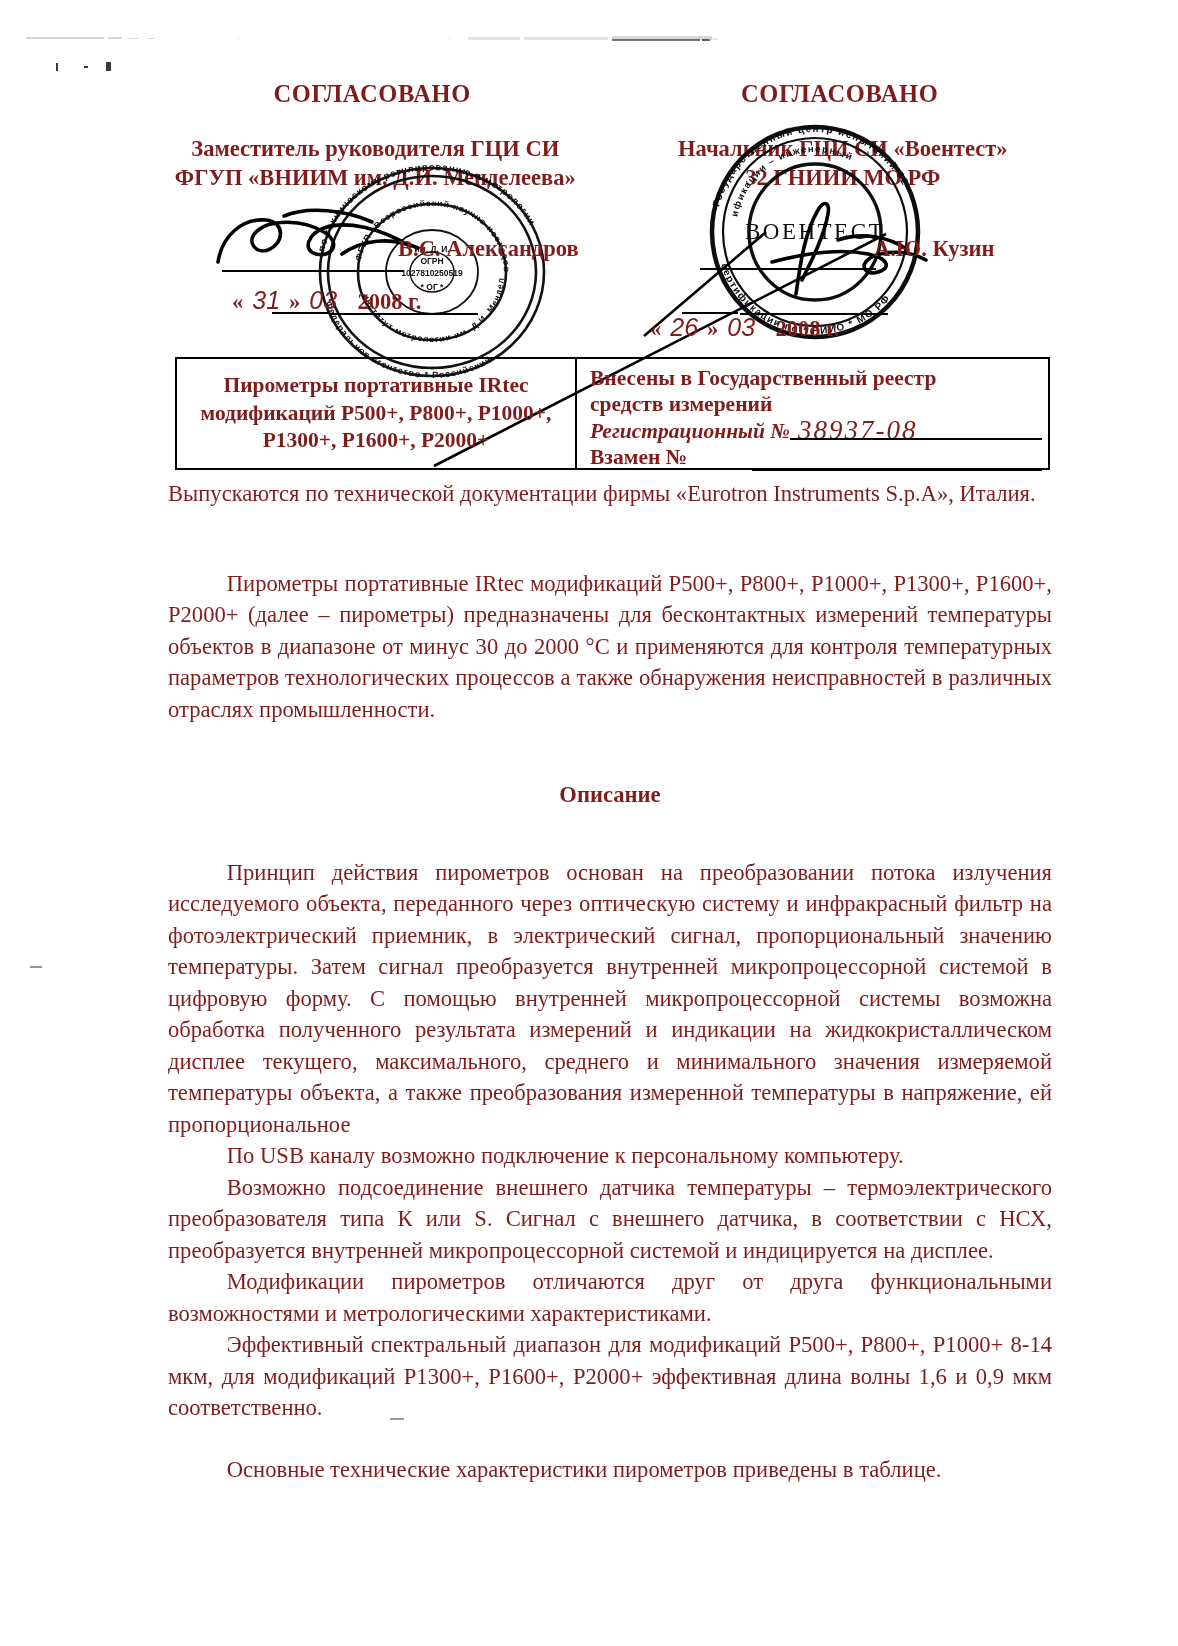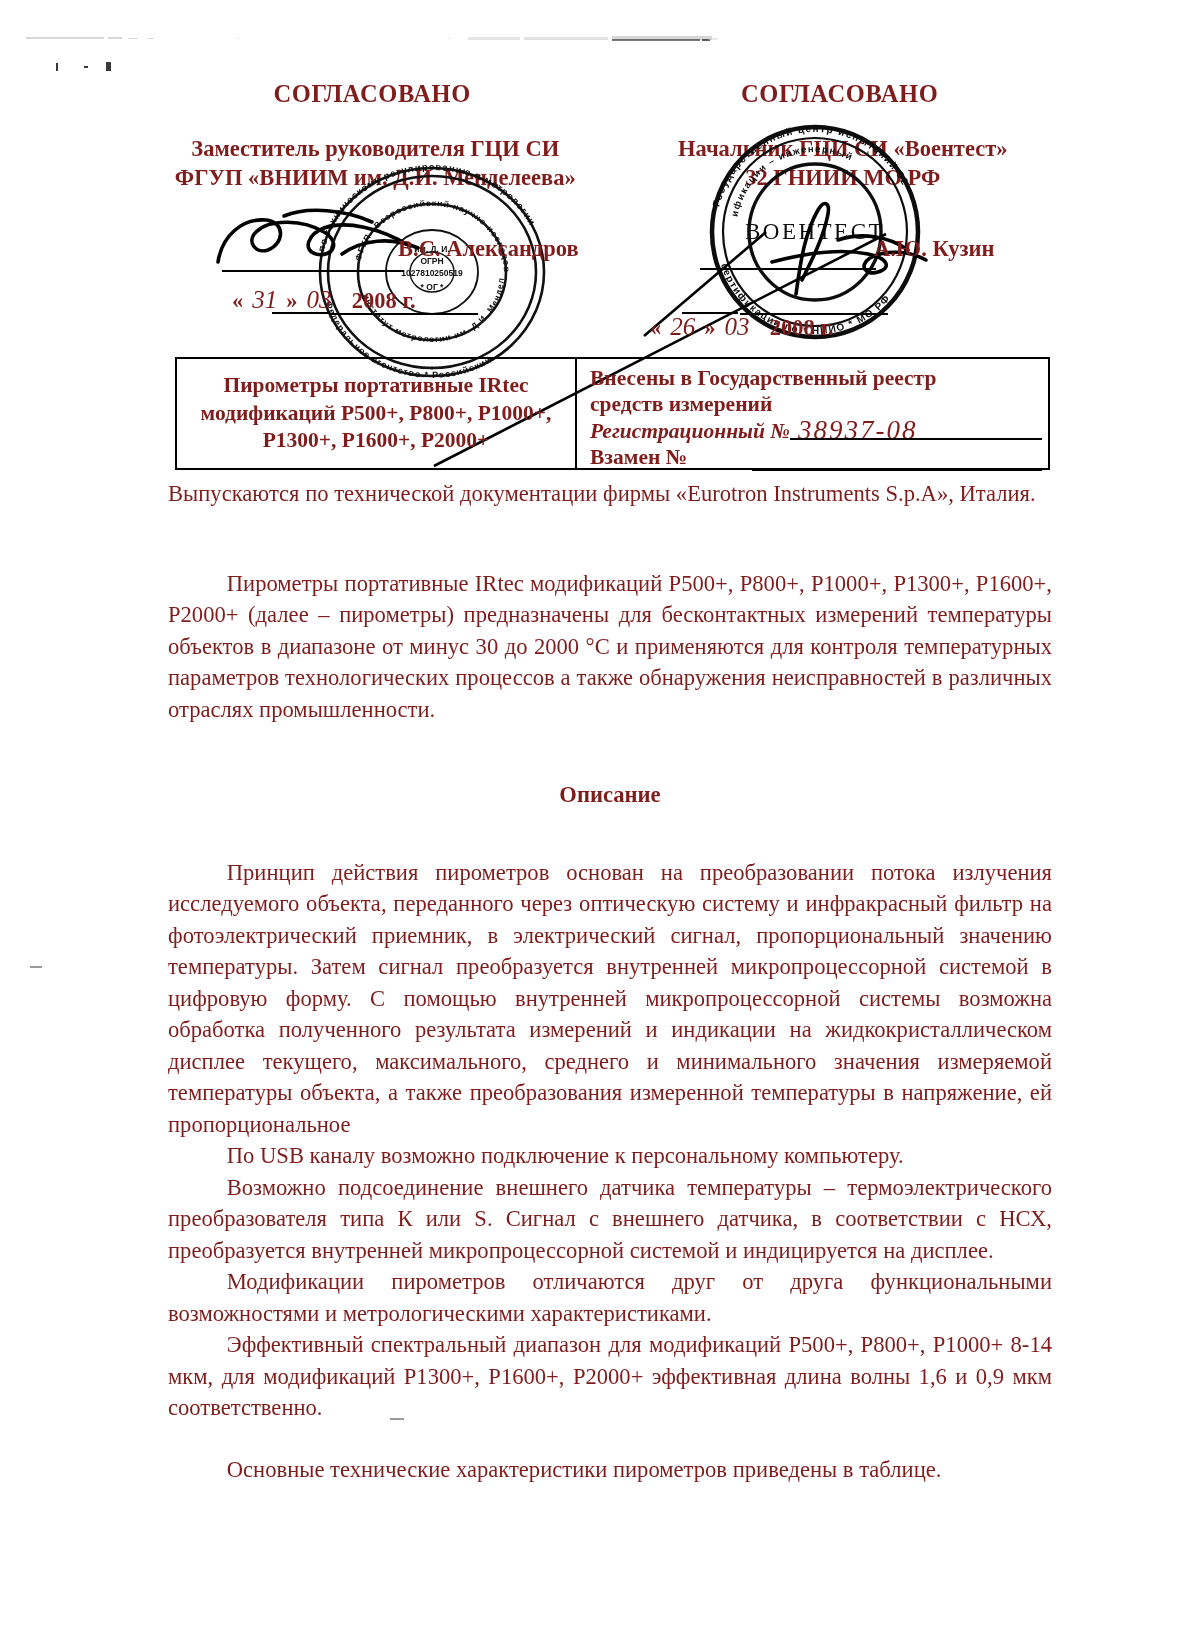--- a/index.html
+++ b/index.html
@@ -74,21 +74,21 @@
   .sig-rule-right { left: 700px; top: 268px; width: 176px; }
 
   
   .date-line {
     position: absolute;
     font-weight: bold;
     font-size: 22.5px;
     white-space: nowrap;
   }
   .date-line .hand {
-    font-family: Liberation Serif, serif;
+    font-family: Liberation Sans, sans-serif;
     font-style: italic;
     font-weight: normal;
     font-size: 25px;
     padding: 0 9px;
   }
   .date-left  { left: 232px; top: 286px; }
   .date-right { left: 650px; top: 274px; margin-top: 39px; }
   .date-rule {
     position: absolute;
     border-bottom: 2.2px solid #000;

